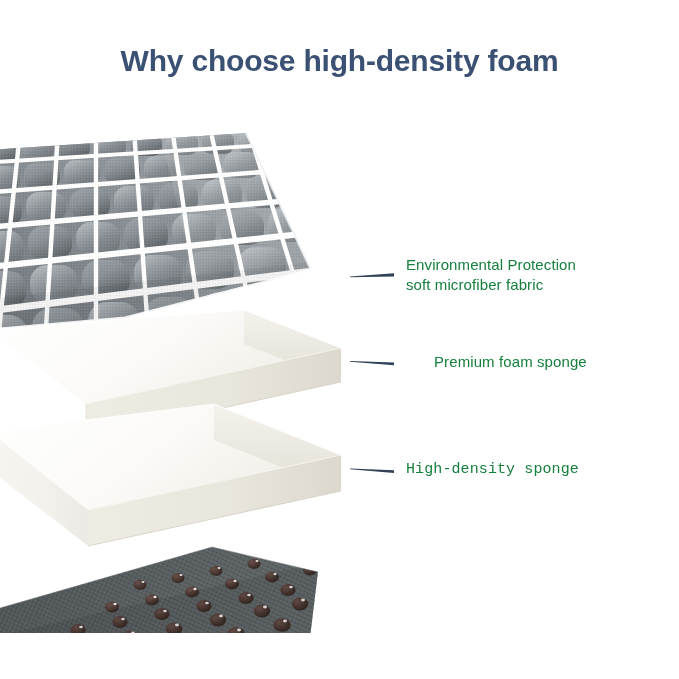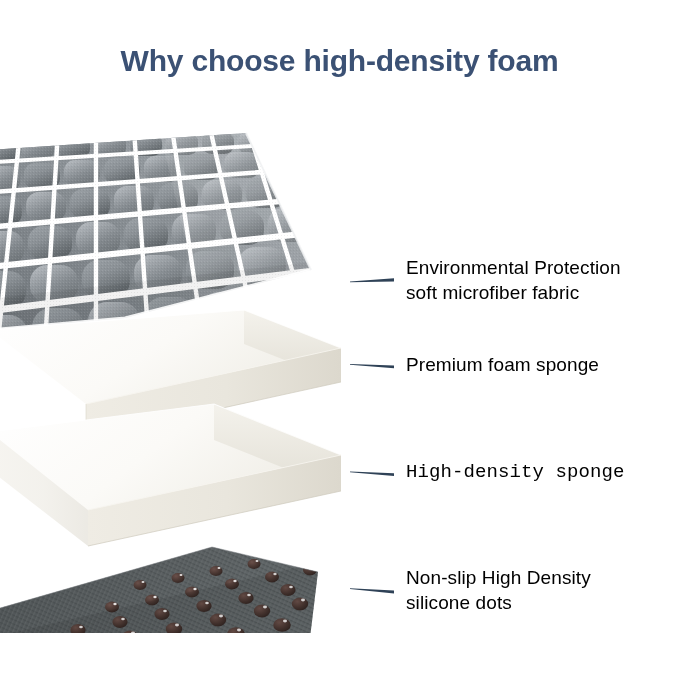--- a/index.html
+++ b/index.html
@@ -55,22 +55,22 @@
     display: flex;
     align-items: center;
   }
   .leader {
     flex: none;
     width: 46px;
     height: 10px;
     margin-right: 10px;
   }
   .callout-text {
-    font-size: 19px;
-    color: #000000;
+    font-size: 15px;
+    color: #15803d;
     line-height: 1.32;
     white-space: pre-line;
     letter-spacing: 0.1px;
   }
 </style>
 </head>
 <body>
 
 <div id="stage">
 
@@ -376,35 +376,28 @@
   </div>
 
   <div class="callout" style="left:350px; top:255px;">
     <svg class="leader" viewBox="0 0 46 10">
       <path d="M 0,6.4 L 44,3.2 L 44,6.6 L 0,7.2 Z" fill="#2f4257"></path>
     </svg>
     <div class="callout-text">Environmental Protection
 soft microfiber fabric</div>
   </div>
 
-  <div class="callout" style="left:350px; top:352px;">
+  <div class="callout" style="left:350px; top:352px;gap:28px;">
     <svg class="leader" viewBox="0 0 46 10">
       <path d="M 0,4.0 L 44,5.4 L 44,8.2 L 0,4.8 Z" fill="#2f4257"></path>
     </svg>
     <div class="callout-text">Premium foam sponge</div>
   </div>
 
   <div class="callout" style="left:350px; top:460px;font-family:Liberation Mono, monospace;">
     <svg class="leader" viewBox="0 0 46 10">
       <path d="M 0,3.4 L 44,5.2 L 44,8.0 L 0,4.2 Z" fill="#2f4257"></path>
     </svg>
     <div class="callout-text">High-density sponge</div>
   </div>
 
-  <div class="callout" style="left:350px; top:565px;">
-    <svg class="leader" viewBox="0 0 46 10">
-      <path d="M 0,3.2 L 44,5.6 L 44,8.4 L 0,4.0 Z" fill="#2f4257"></path>
-    </svg>
-    <div class="callout-text">Non-slip High Density
-silicone dots</div>
-  </div>
 
 </div>
 
 </body></html>

